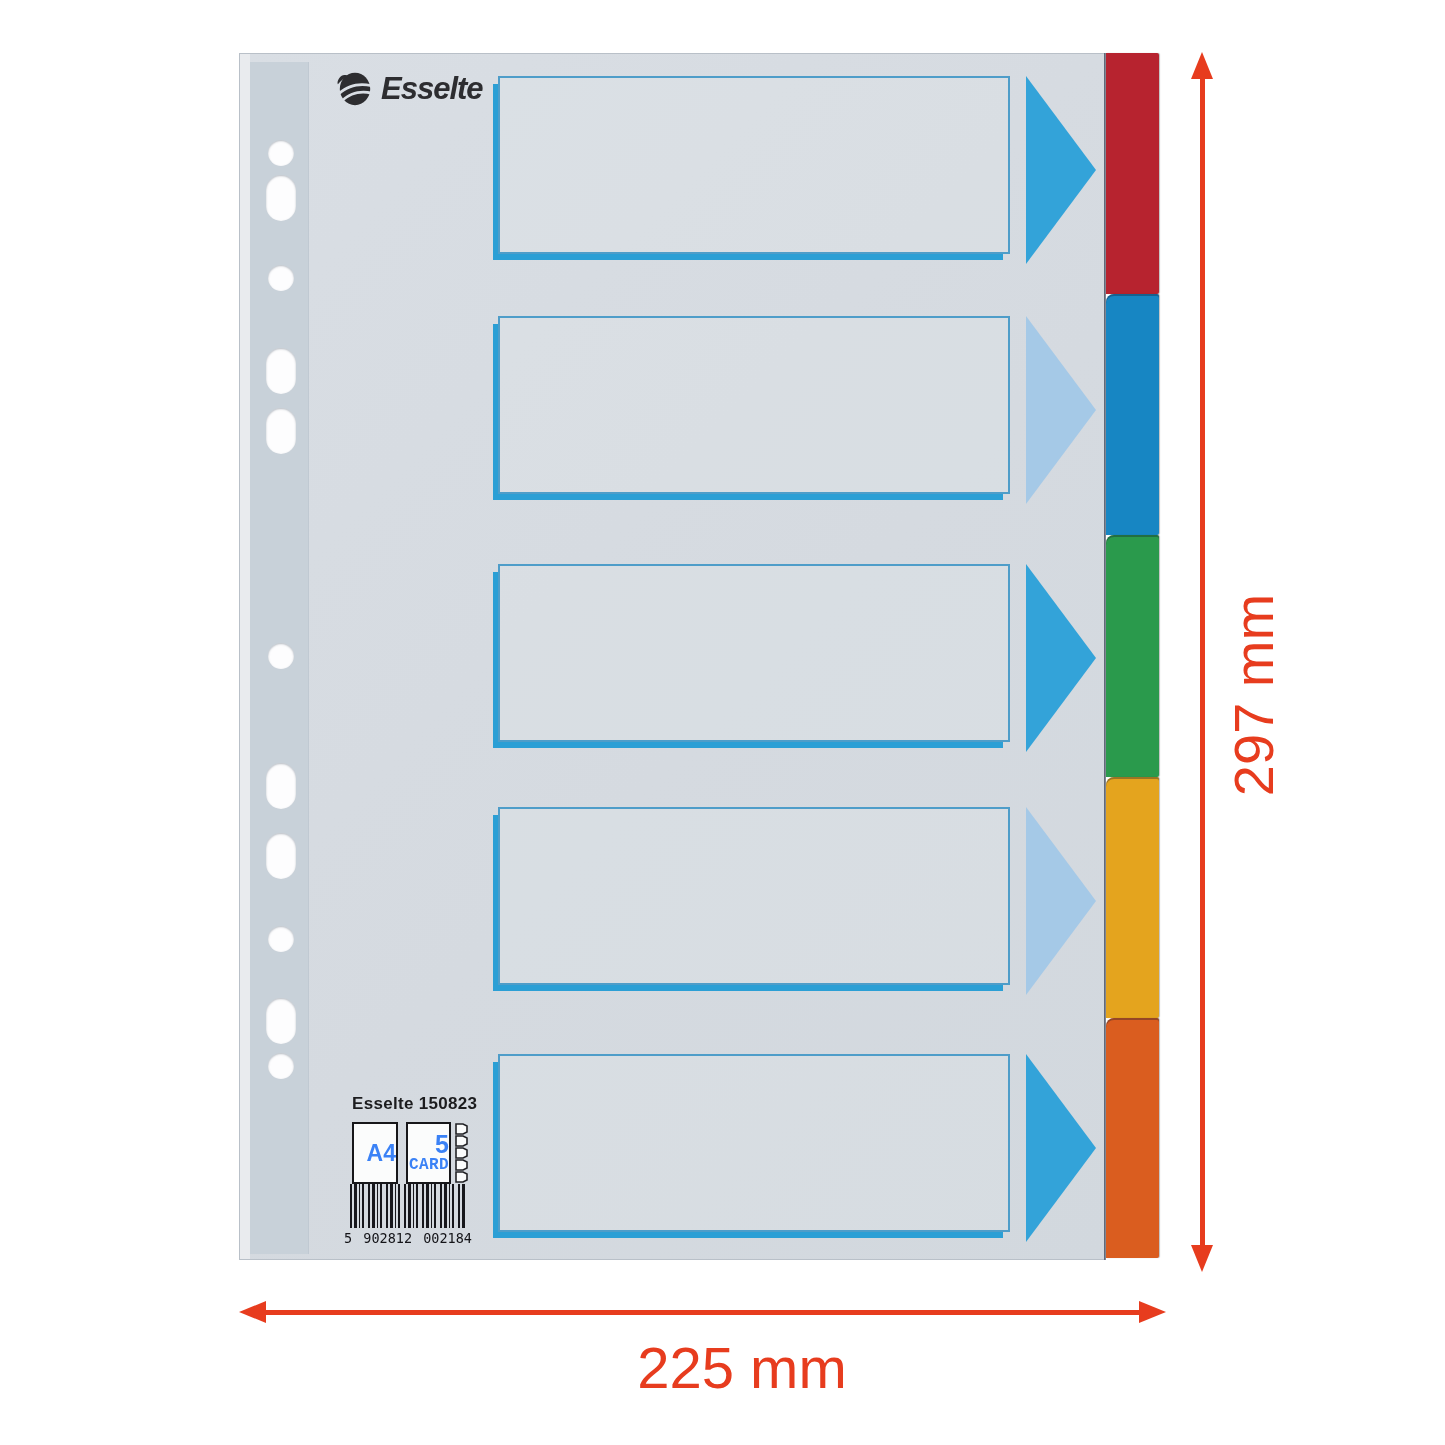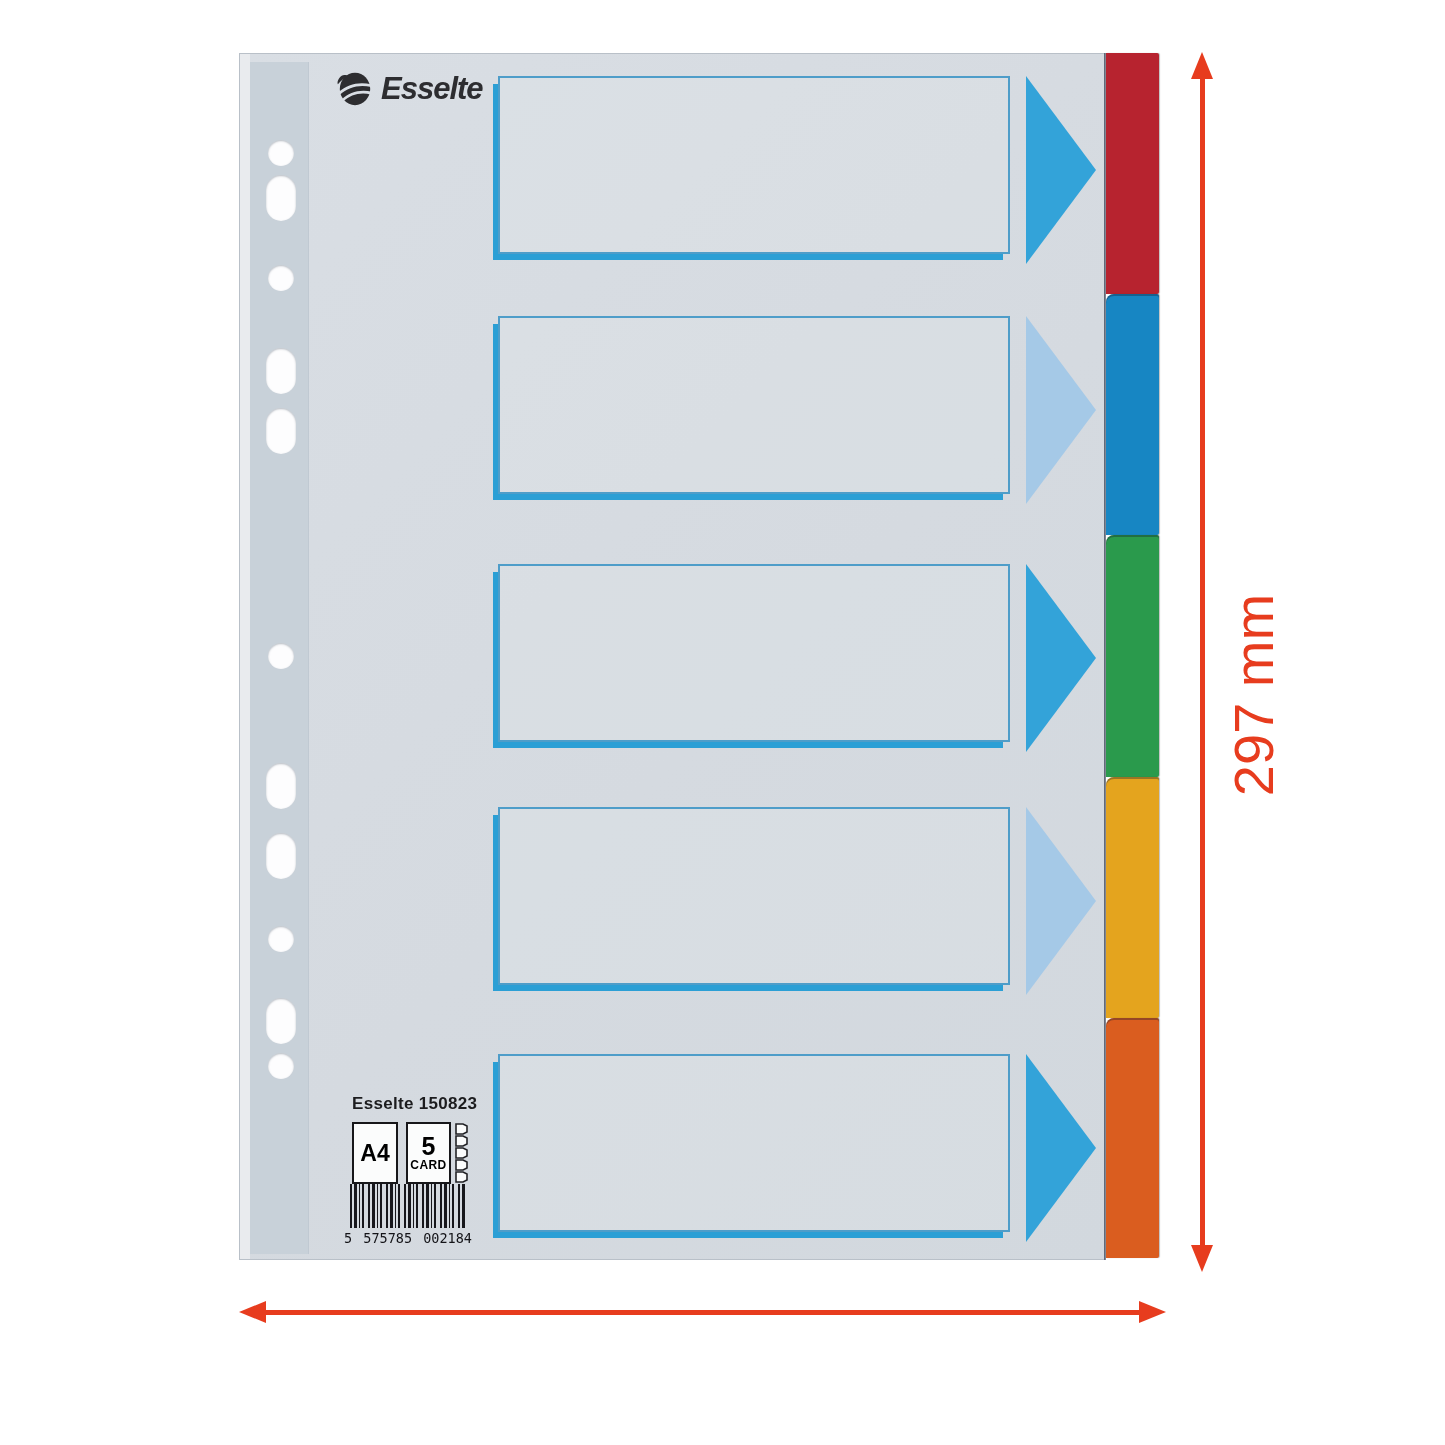--- a/index.html
+++ b/index.html
@@ -55,27 +55,27 @@
   .tab:first-child{box-shadow:1px 0 1px rgba(0,0,0,.25);}
   .tab:nth-child(n+2){border-top-left-radius:8px;}
   
   .sku-line{
     position:absolute;left:112px;top:1040px;font-size:17px;font-weight:700;color:#1c1c1e;
     letter-spacing:.3px;
   }
   .badge{
     position:absolute;top:1068px;height:62px;box-sizing:border-box;
     border:2.5px solid #17171a;background:#fbfcfc;
-    display:flex;flex-direction:column;align-items:center;justify-content:center;
-    color:#000000;
+    display:flex;flex-direction:column;align-items:flex-end;justify-content:center;
+    color:#3b82f6;
   }
   .badge-a4{left:112px;width:46px;font-size:23px;font-weight:700;}
   .badge-card{left:166px;width:45px;}
   .badge-card .num{font-size:25px;font-weight:700;line-height:24px;}
-  .badge-card .unit{font-size:12px;font-weight:700;letter-spacing:.4px;}
+  .badge-card .unit{font-size:16px;font-weight:700;letter-spacing:.4px;font-family:Liberation Mono, monospace;}
   .tabstack{position:absolute;left:214px;top:1068px;}
   .barcode{
     position:absolute;left:110px;top:1130px;width:116px;height:44px;
     background:repeating-linear-gradient(90deg,
       #17171c 0 2px, transparent 2px 4px,
       #17171c 4px 7px, transparent 7px 9px,
       #17171c 9px 10px, transparent 10px 12px,
       #17171c 12px 14px, transparent 14px 18px);
   }
   .barcode-digits{
@@ -165,35 +165,36 @@
         <path d="M2 14 h7 l4 2 v6 l-4 2 h-7 z"></path>
         <path d="M2 26 h7 l4 2 v6 l-4 2 h-7 z"></path>
         <path d="M2 38 h7 l4 2 v6 l-4 2 h-7 z"></path>
         <path d="M2 50 h7 l4 2 v6 l-4 2 h-7 z"></path>
       </g>
     </svg>
 
     <div class="barcode"></div>
     <div class="barcode-digits">
       <span>5</span>
-      <span>575785</span>
+      <span>902812</span>
       <span>002184</span>
     </div>
   </div>
 
   <div class="tab-column">
     <div class="tab" style="top: 0px; height: 241px; background-color: rgb(183, 35, 47);"></div>
     <div class="tab" style="top: 241px; height: 241px; background-color: rgb(23, 134, 195);"></div>
     <div class="tab" style="top: 482px; height: 242px; background-color: rgb(42, 154, 76);"></div>
     <div class="tab" style="top: 724px; height: 241px; background-color: rgb(228, 164, 30);"></div>
     <div class="tab" style="top: 965px; height: 240px; background-color: rgb(218, 93, 31);"></div>
   </div>
 
   <div class="dim-vhead-top"></div>
   <div class="dim-vline"></div>
   <div class="dim-vhead-bottom"></div>
   <div class="dim dim-vlabel">297 mm</div>
 
   <div class="dim-hhead-left"></div>
   <div class="dim-hline"></div>
   <div class="dim-hhead-right"></div>
+  <div class="dim dim-hlabel">225 mm</div>
 
 </div>
 
 </body></html>

